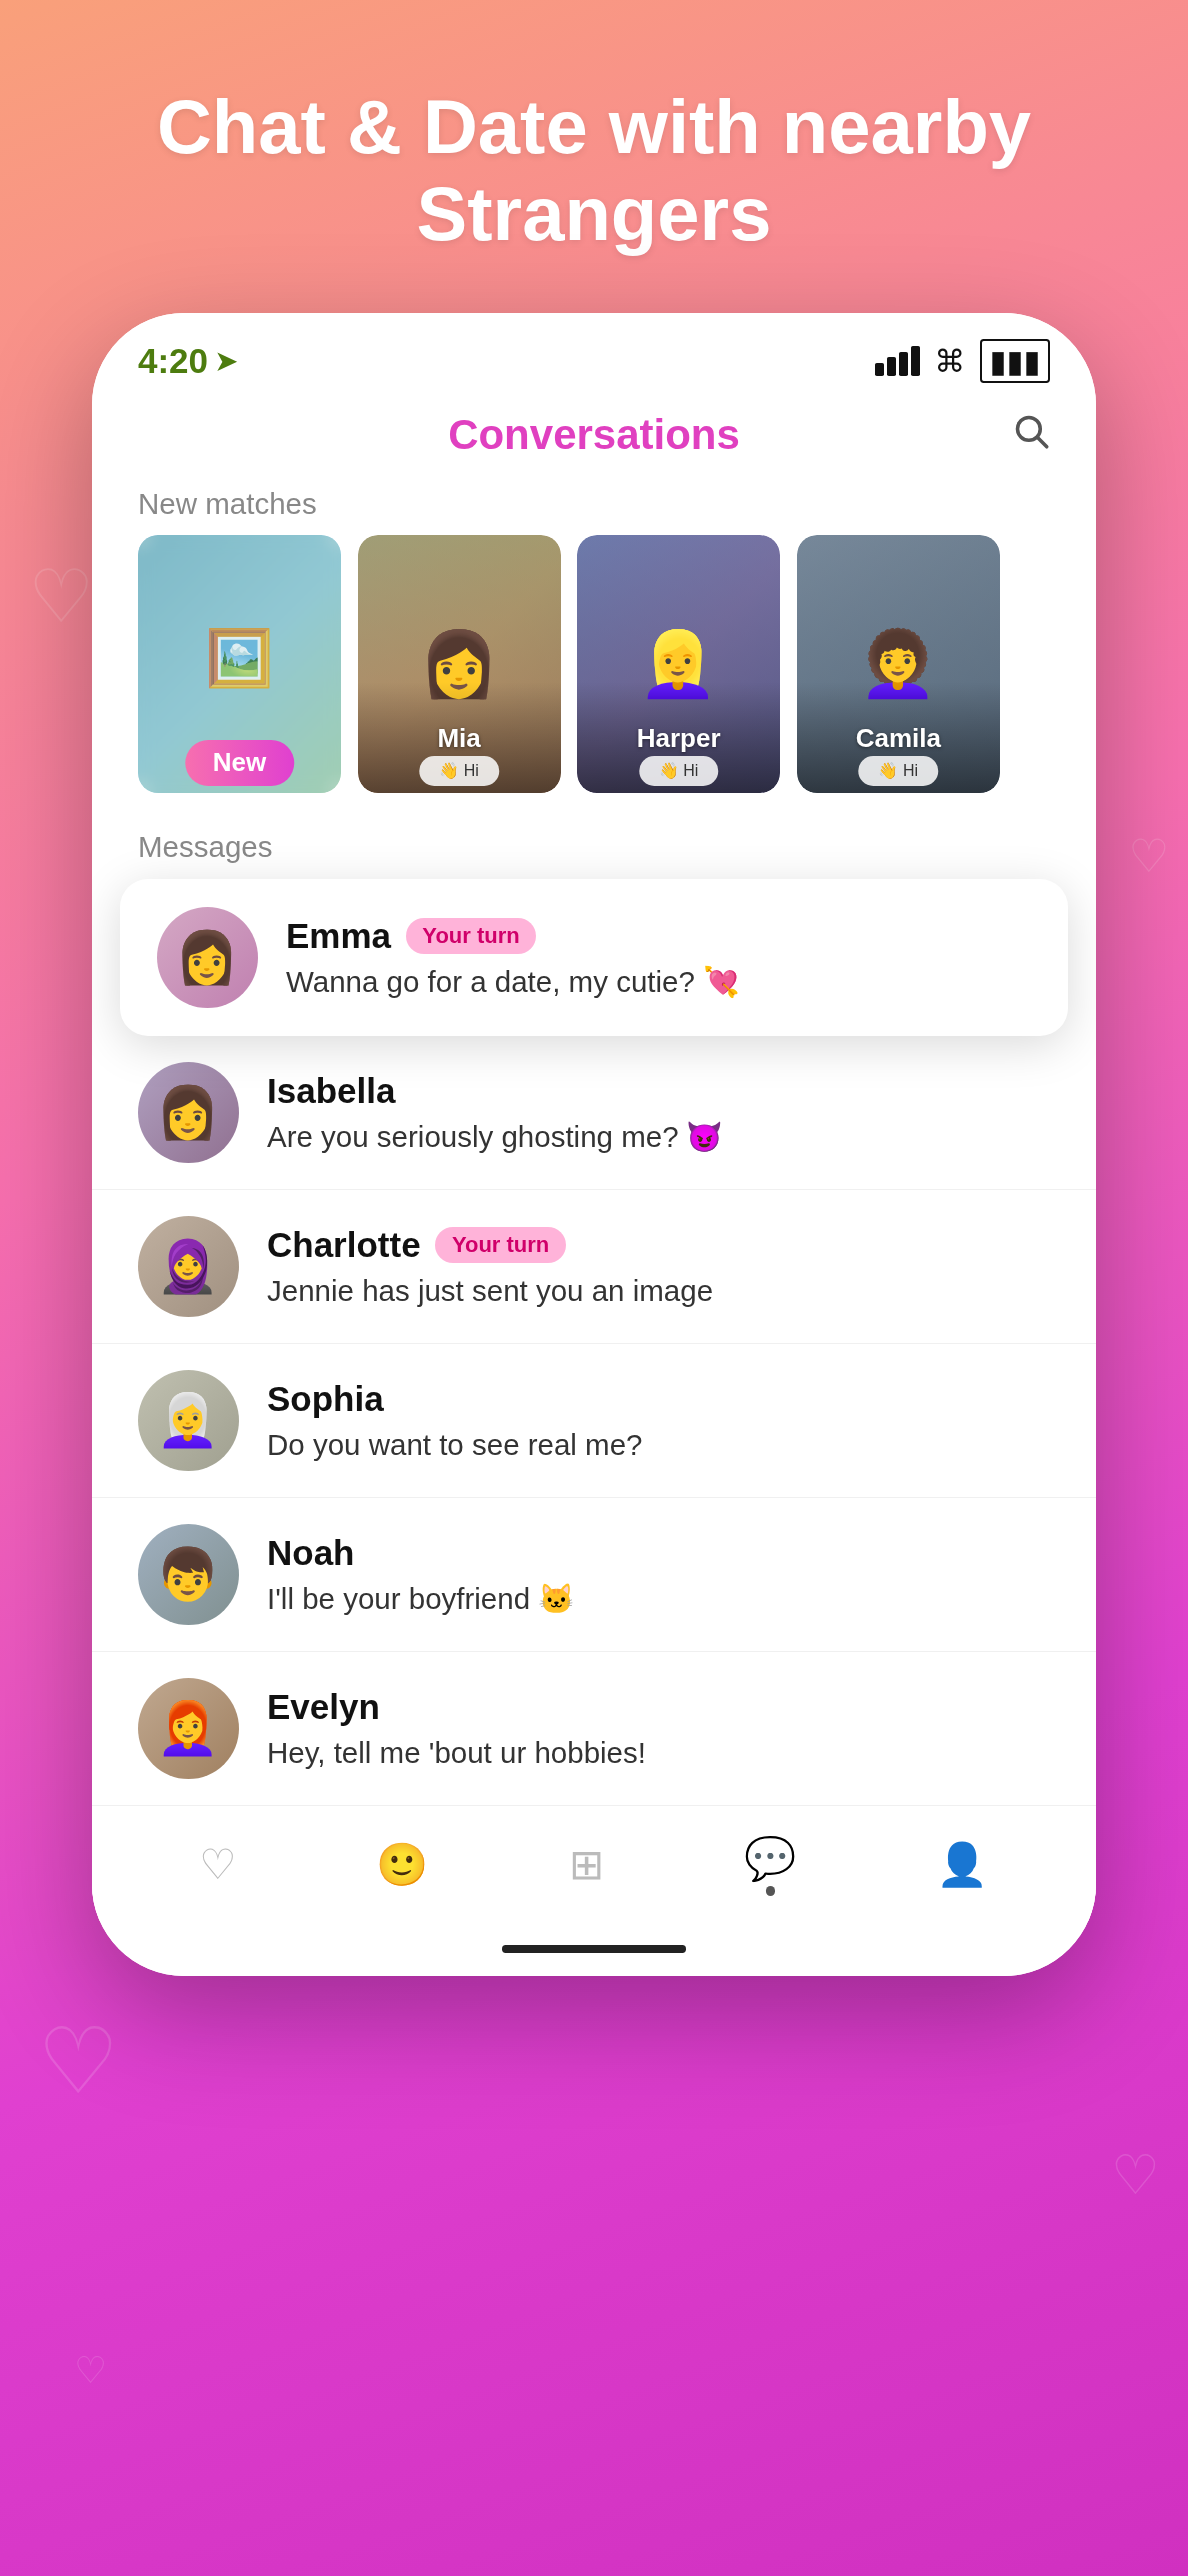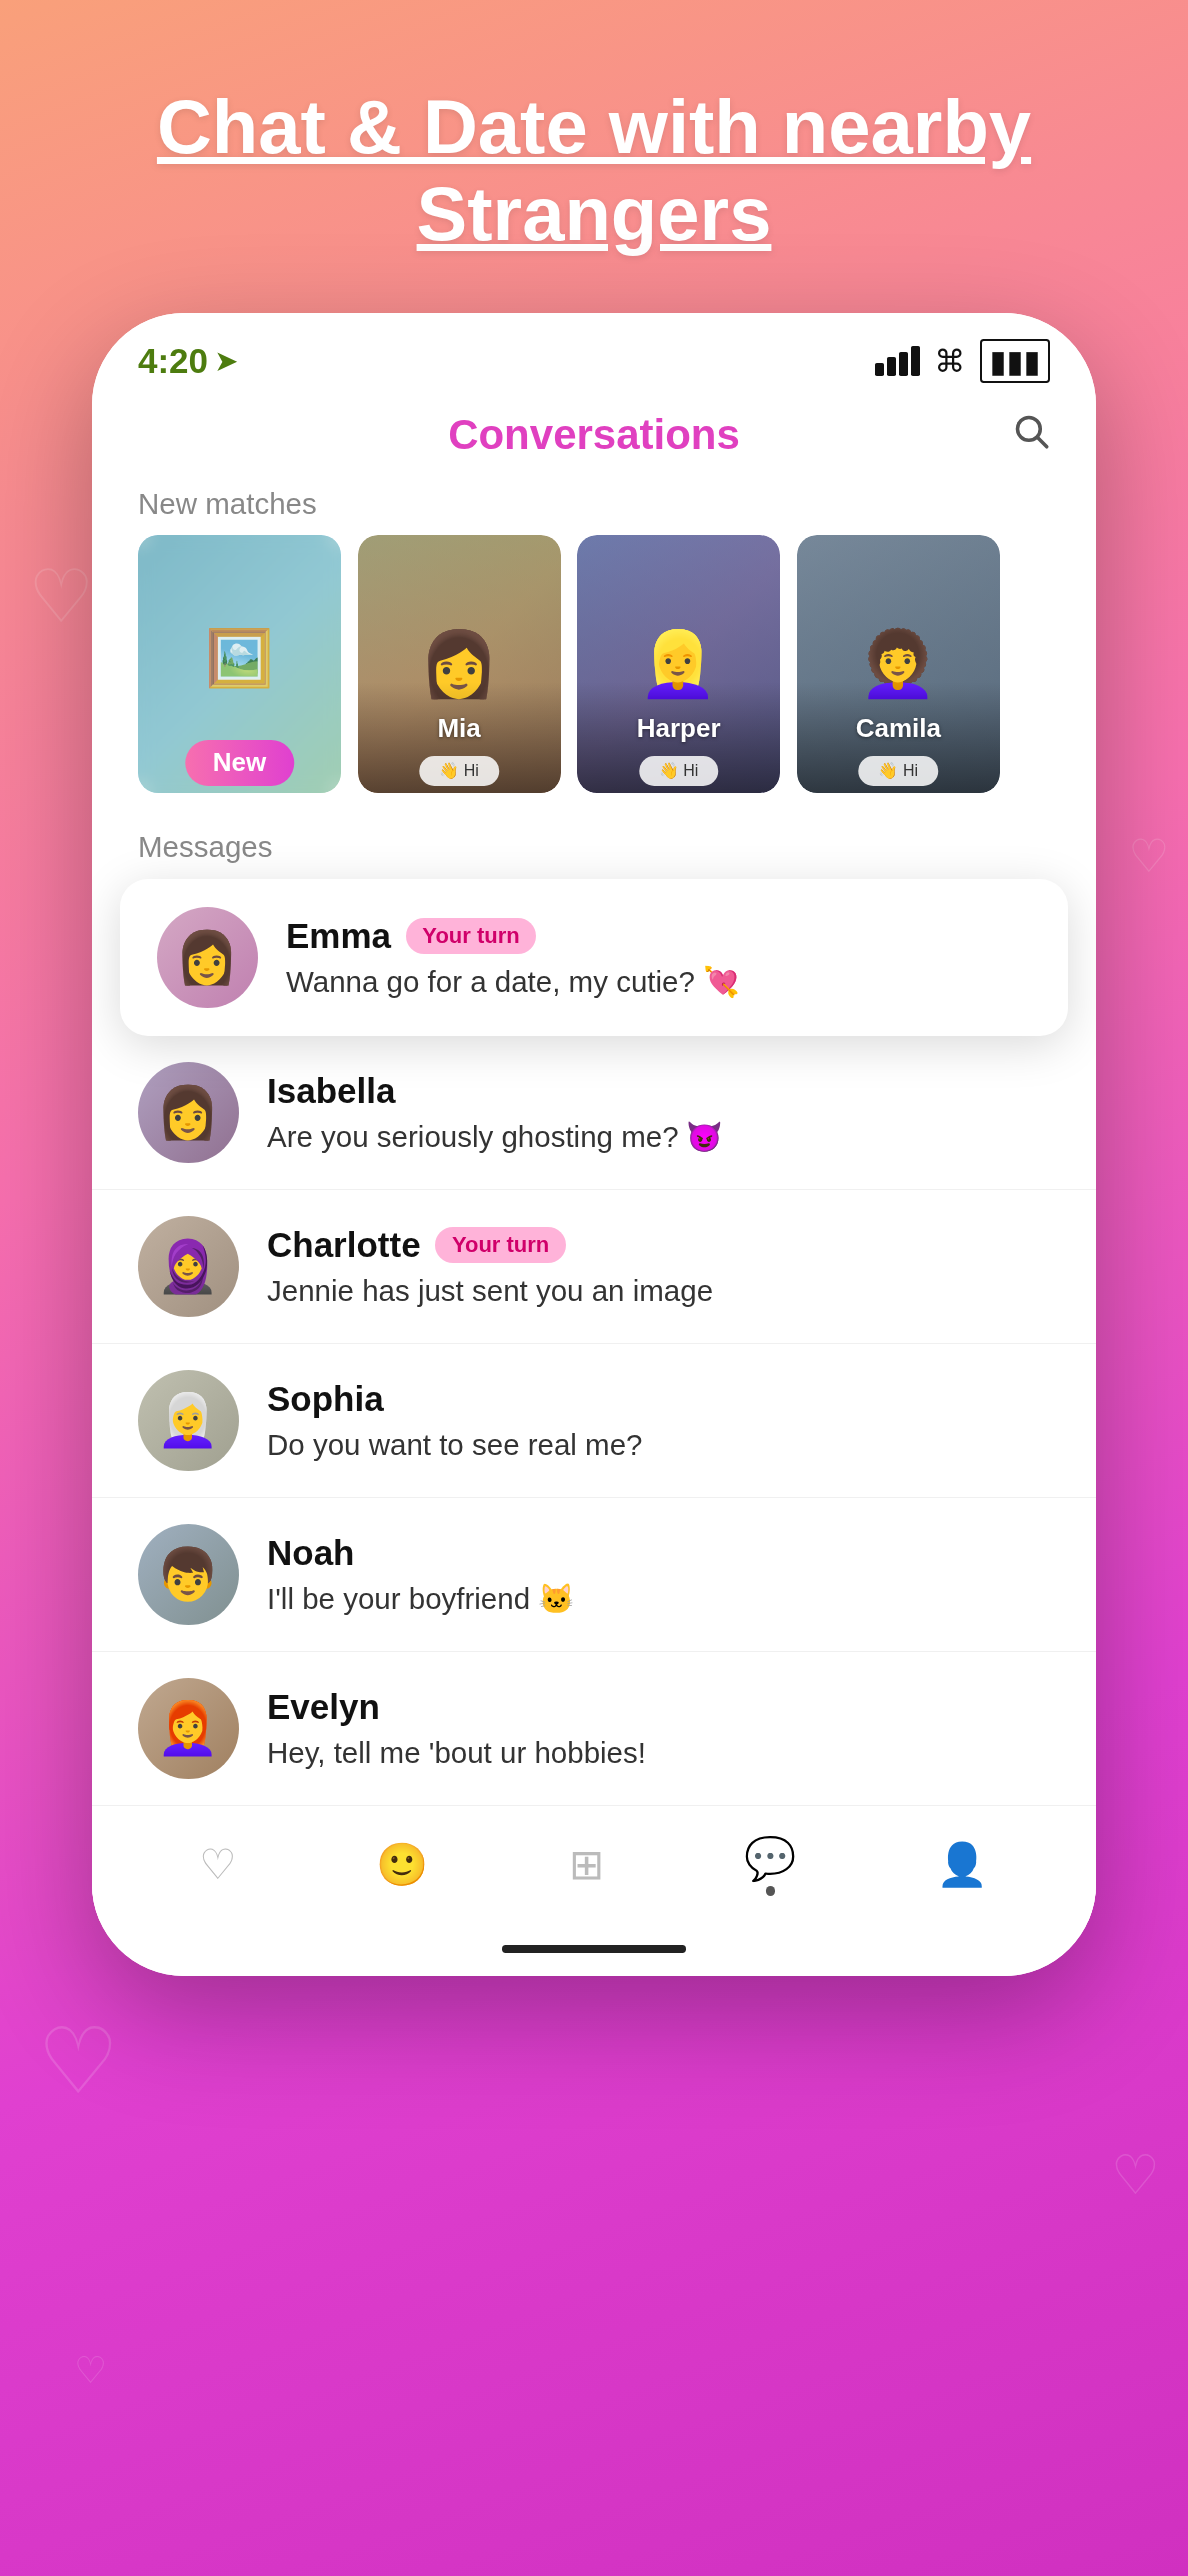--- a/index.html
+++ b/index.html
@@ -131,21 +131,21 @@
     }
     .match-card-bg {
       width: 100%;
       height: 100%;
       border-radius: 20px;
       position: absolute;
       top: 0; left: 0;
     }
     .match-name-overlay {
       position: absolute;
-      bottom: 49px;
+      bottom: 39px;
       left: 0; right: 0;
       text-align: center;
       color: white;
       font-size: 26px;
       font-weight: 600;
       text-shadow: 0 0.9px 3.7px rgba(0,0,0,0.5);
     }
     .match-hi-btn {
       position: absolute;
       bottom: 7.4px;
@@ -319,21 +319,21 @@
   </style>
 </head>
 <body>
 
 <span class="bg-heart" style="top:553px; left:28px;">♡</span>
 <span class="bg-heart" style="top:829px; right:18.4px; font-size:46px;">♡</span>
 <span class="bg-heart" style="bottom:461px; left:37px; font-size:92px;">♡</span>
 <span class="bg-heart" style="bottom:369px; right:28px; font-size:55px;">♡</span>
 <span class="bg-heart" style="bottom:184px; left:74px; font-size:37px;">♡</span>
 
-<div class="header-text" style="white-space: pre-line; text-decoration: underline;">Chat &amp; Date with nearby
+<div class="header-text" style="white-space: pre-line;">Chat &amp; Date with nearby
 Strangers</div>
 
 <div class="phone-frame">
 
   <div class="status-bar">
     <div class="status-time">
       <span>4:20</span>
       <span style="font-size:26px;">➤</span>
     </div>
     <div class="status-icons">

